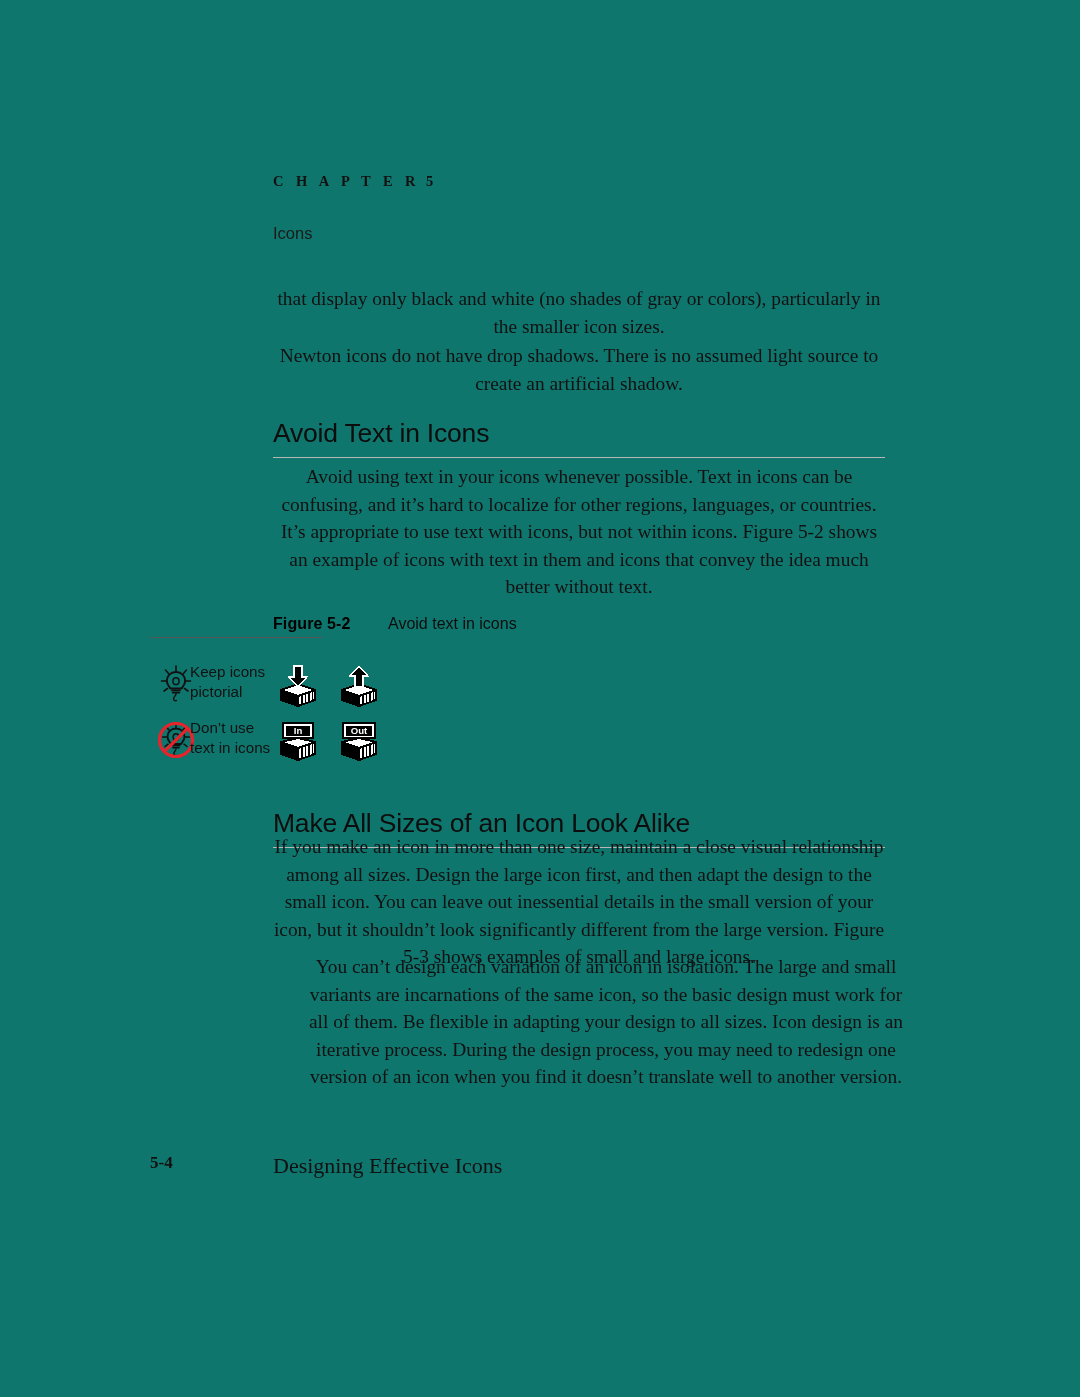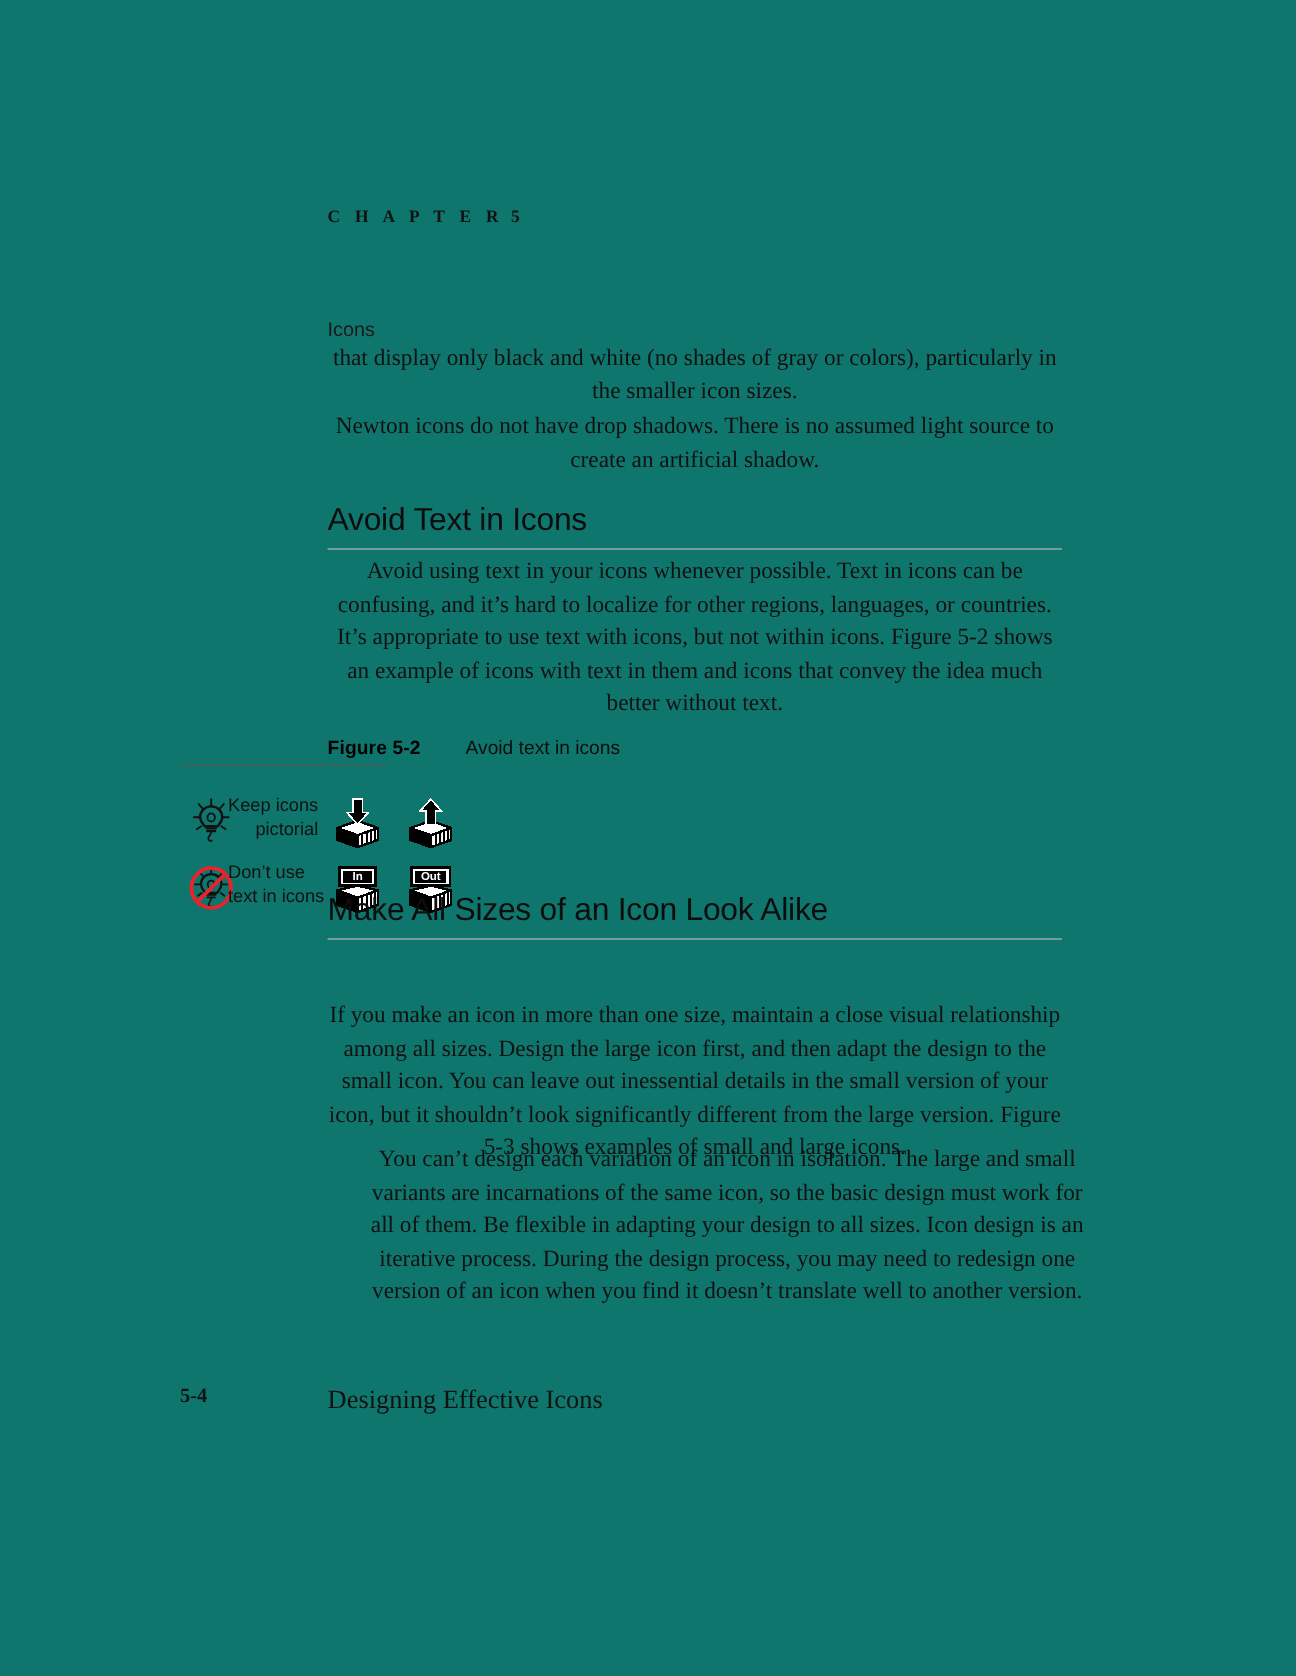--- a/index.html
+++ b/index.html
@@ -38,21 +38,20 @@
     padding-left: 6px;
   }
 
   .running-head {
     position: absolute;
     left: 273px;
     top: 224px;
     font-family: "Liberation Sans", sans-serif;
     font-size: 16.5px;
     color: #1a1a1a;
-    margin-top: 42px;
   }
 
   
   .body-block {
     position: absolute;
     left: 273px;
     width: 612px;
     font-family: "Liberation Serif", serif;
     font-size: 19.4px;
     line-height: 27.6px;
@@ -80,21 +79,21 @@
     margin: 0;
     line-height: 32px;
   }
   .section .rule {
     width: 612px;
     height: 1px;
     background: #b7b7b7;
     margin-top: 8px;
   }
   .sec1 { top: 417px; }
-  .sec2 { top: 742px; }
+  .sec2 { top: 807px; }
 
   
   .figure {
     position: absolute;
     left: 150px;
     top: 612px;
     width: 740px;
   }
   .fig-caption-row {
     position: relative;
@@ -132,21 +131,21 @@
     position: relative;
     margin-top: 20px;
     height: 116px;
   }
   .fig-row {
     position: absolute;
     left: 0;
     height: 52px;
     width: 100%;
   }
-  .fig-row-1 { top: 0px; text-align: right; }
+  .fig-row-1 { top: 0px; }
   .fig-row-2 { top: 56px; }
 
   .marker-icon {
     position: absolute;
     left: 6px;
     top: 0px;
     width: 40px;
     height: 44px;
   }
   .marker-label {

